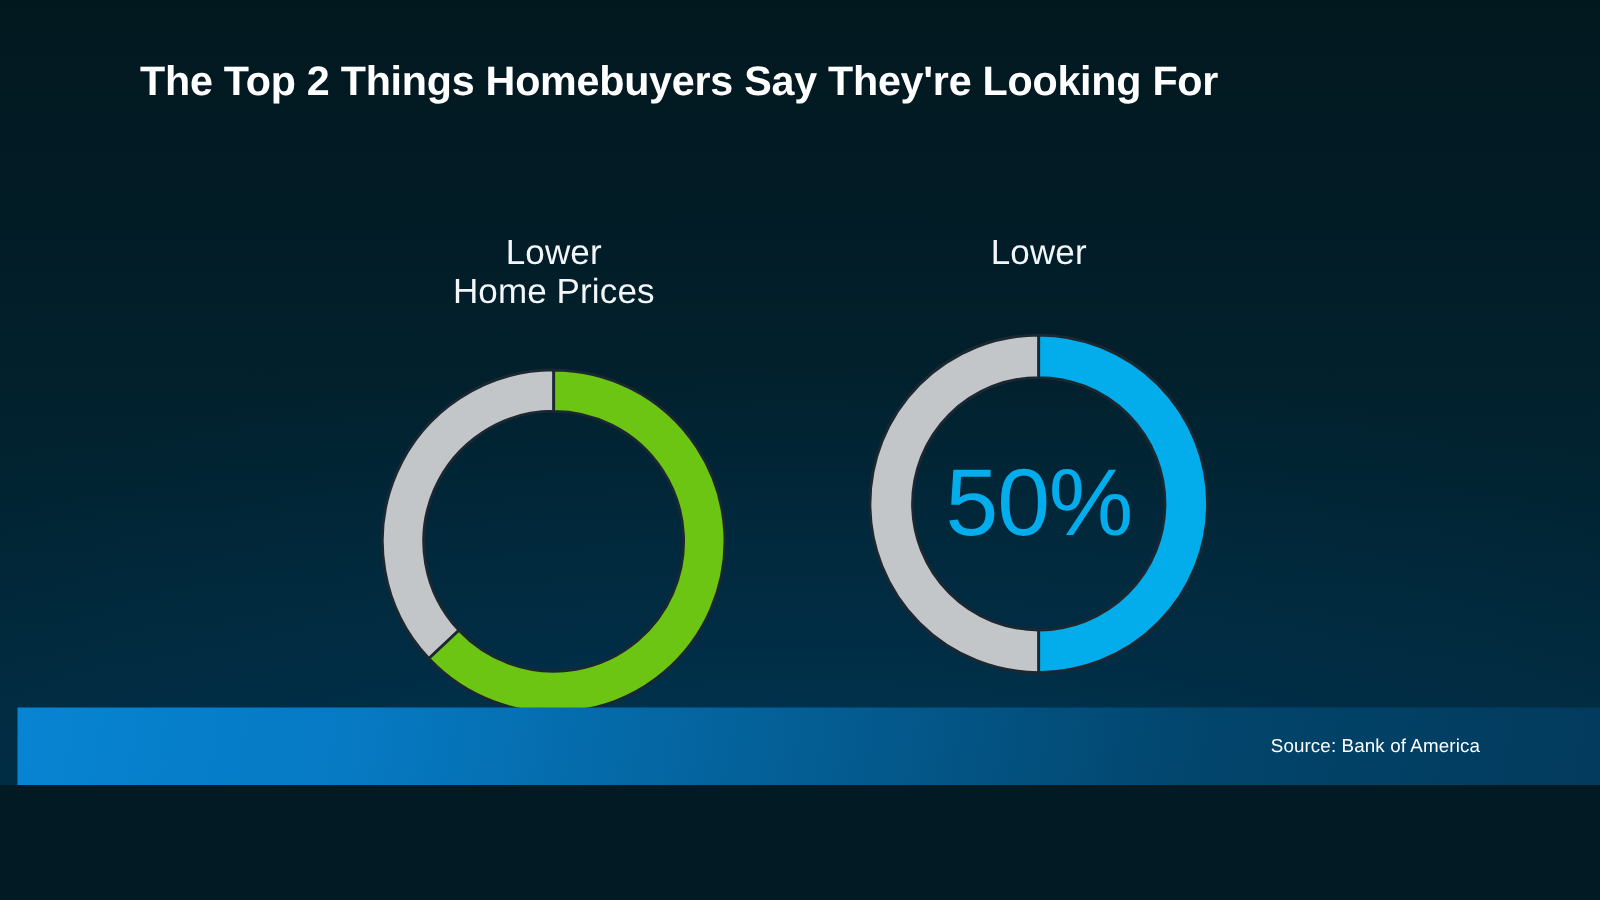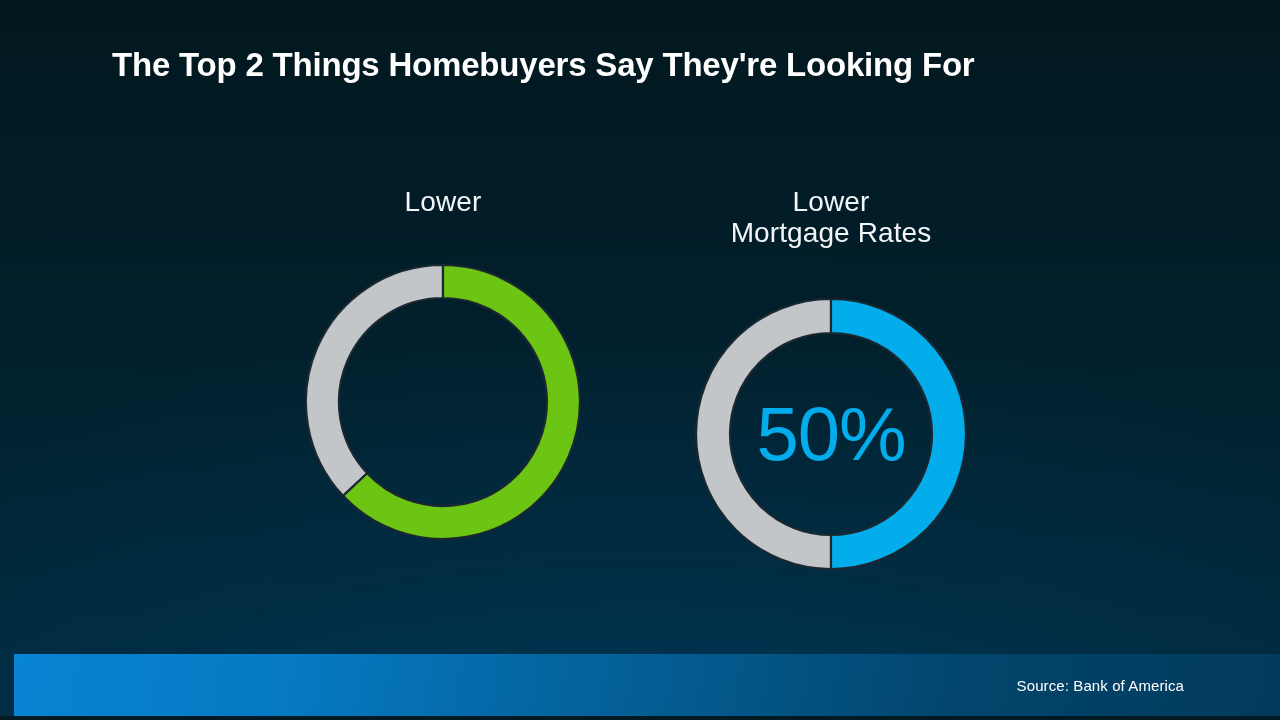--- a/index.html
+++ b/index.html
@@ -14,21 +14,21 @@
   body {
     font-family: "Liberation Sans", sans-serif;
     background: #021a24;
     position: relative;
   }
 
   #slide {
     position: absolute;
     inset: 0;
     width: 1280px;
-    height: 716px;
+    height: 628px;
     background:
       radial-gradient(ellipse 150% 115% at 50% 118%,
           rgba(0, 62, 98, 0.92) 0%,
           rgba(0, 48, 78, 0.55) 34%,
           rgba(0, 30, 48, 0.18) 62%,
           rgba(0, 20, 32, 0) 85%),
       linear-gradient(180deg, #02181f 0%, #021c26 28%, #012430 62%, #012b3c 100%);
     overflow: hidden;
     text-decoration: underline;
   }
@@ -119,20 +119,21 @@
 <body>
 
 <div id="slide">
 
   <h1 id="title">The Top 2 Things Homebuyers Say They're Looking For</h1>
 
   <div class="donut-block" id="block-home">
 
     <div class="donut-label">
       <span class="lbl-line">Lower</span>
+      <span class="lbl-line">Home Prices</span>
     </div>
 
     <div class="donut-wrap">
       <svg class="donut-svg" viewBox="0 0 286 286">
         <g transform="translate(143,143)">
 
           <path fill="#c3c6c8" stroke="#1b2832" stroke-width="2.2" stroke-linejoin="round" d="M 0 -137
                    A 137 137 0 0 0 -99.90 93.84
                    L -75.84 71.24
                    A 104 104 0 0 1 0 -104
@@ -145,21 +146,20 @@
                    Z"></path>
         </g>
       </svg>
     </div>
   </div>
 
   <div class="donut-block" id="block-rates">
 
     <div class="donut-label">
       <span class="lbl-line">Lower</span>
-      <span class="lbl-line">Mortgage Rates</span>
     </div>
 
     <div class="donut-wrap">
       <svg class="donut-svg" viewBox="0 0 286 286">
         <g transform="translate(143,143)">
 
           <path fill="#c3c6c8" stroke="#1b2832" stroke-width="2.2" stroke-linejoin="round" d="M 0 -135
                    A 135 135 0 0 0 0 135
                    L 0 101
                    A 101 101 0 0 1 0 -101

